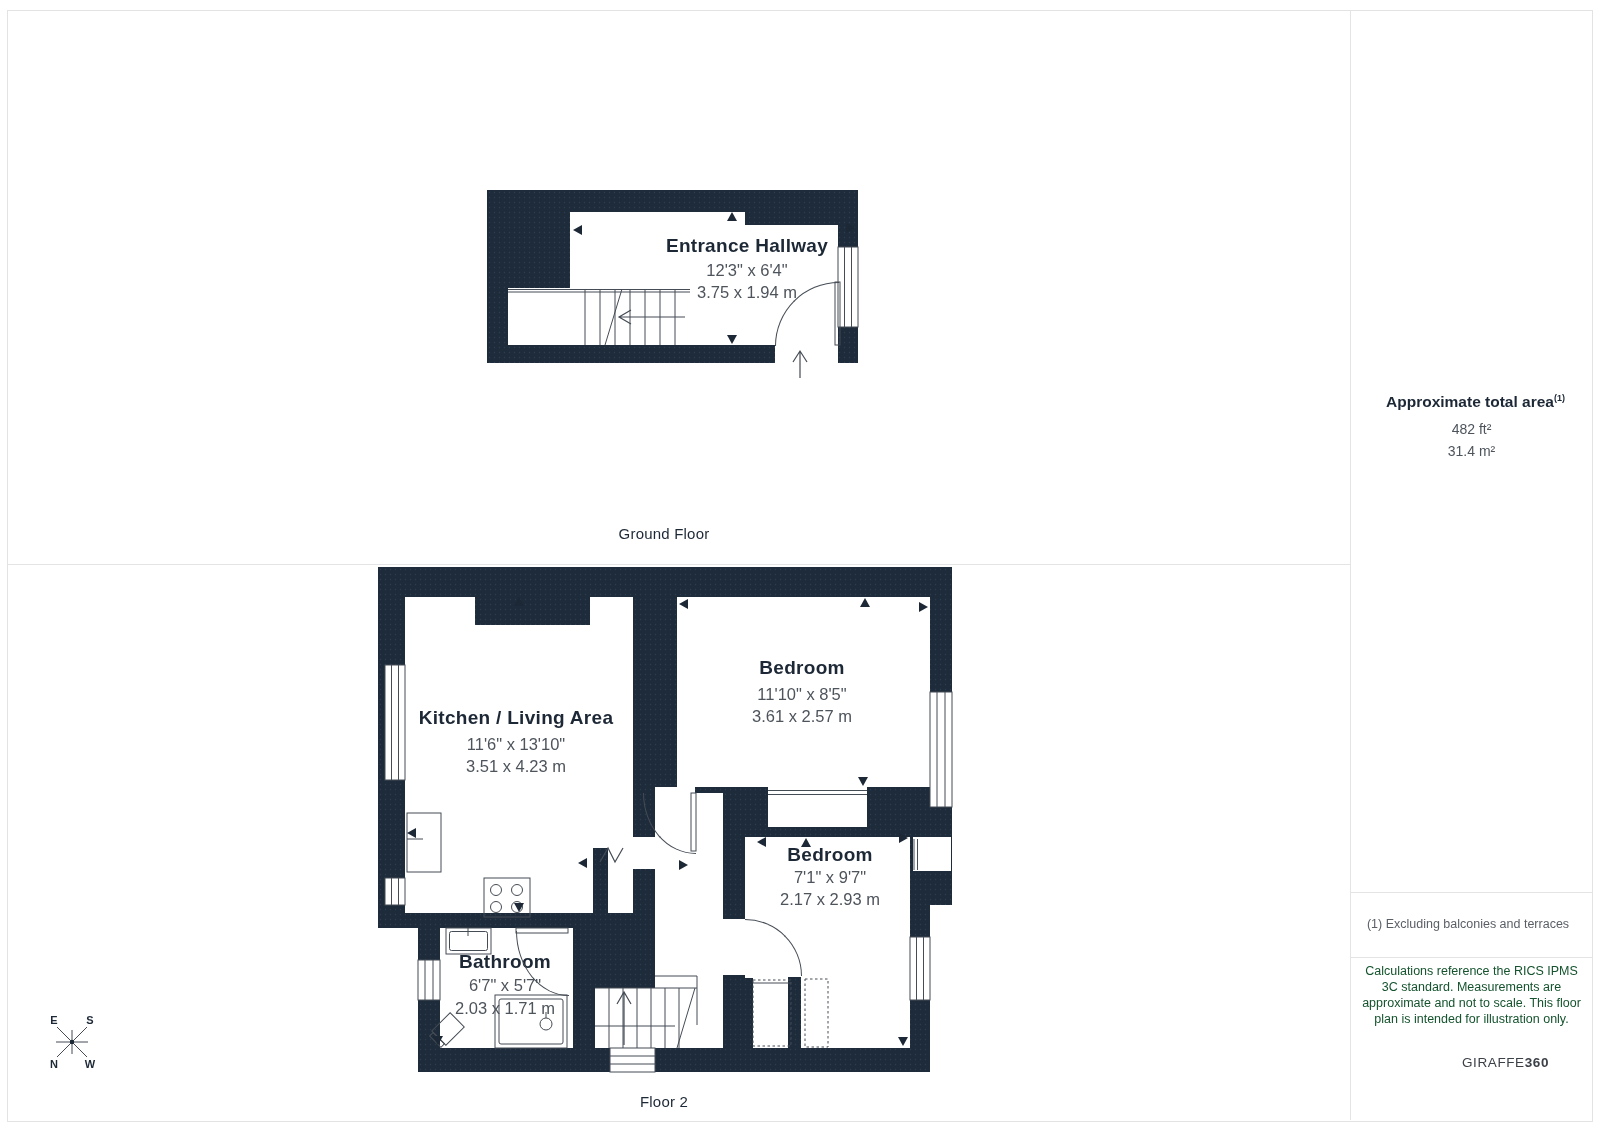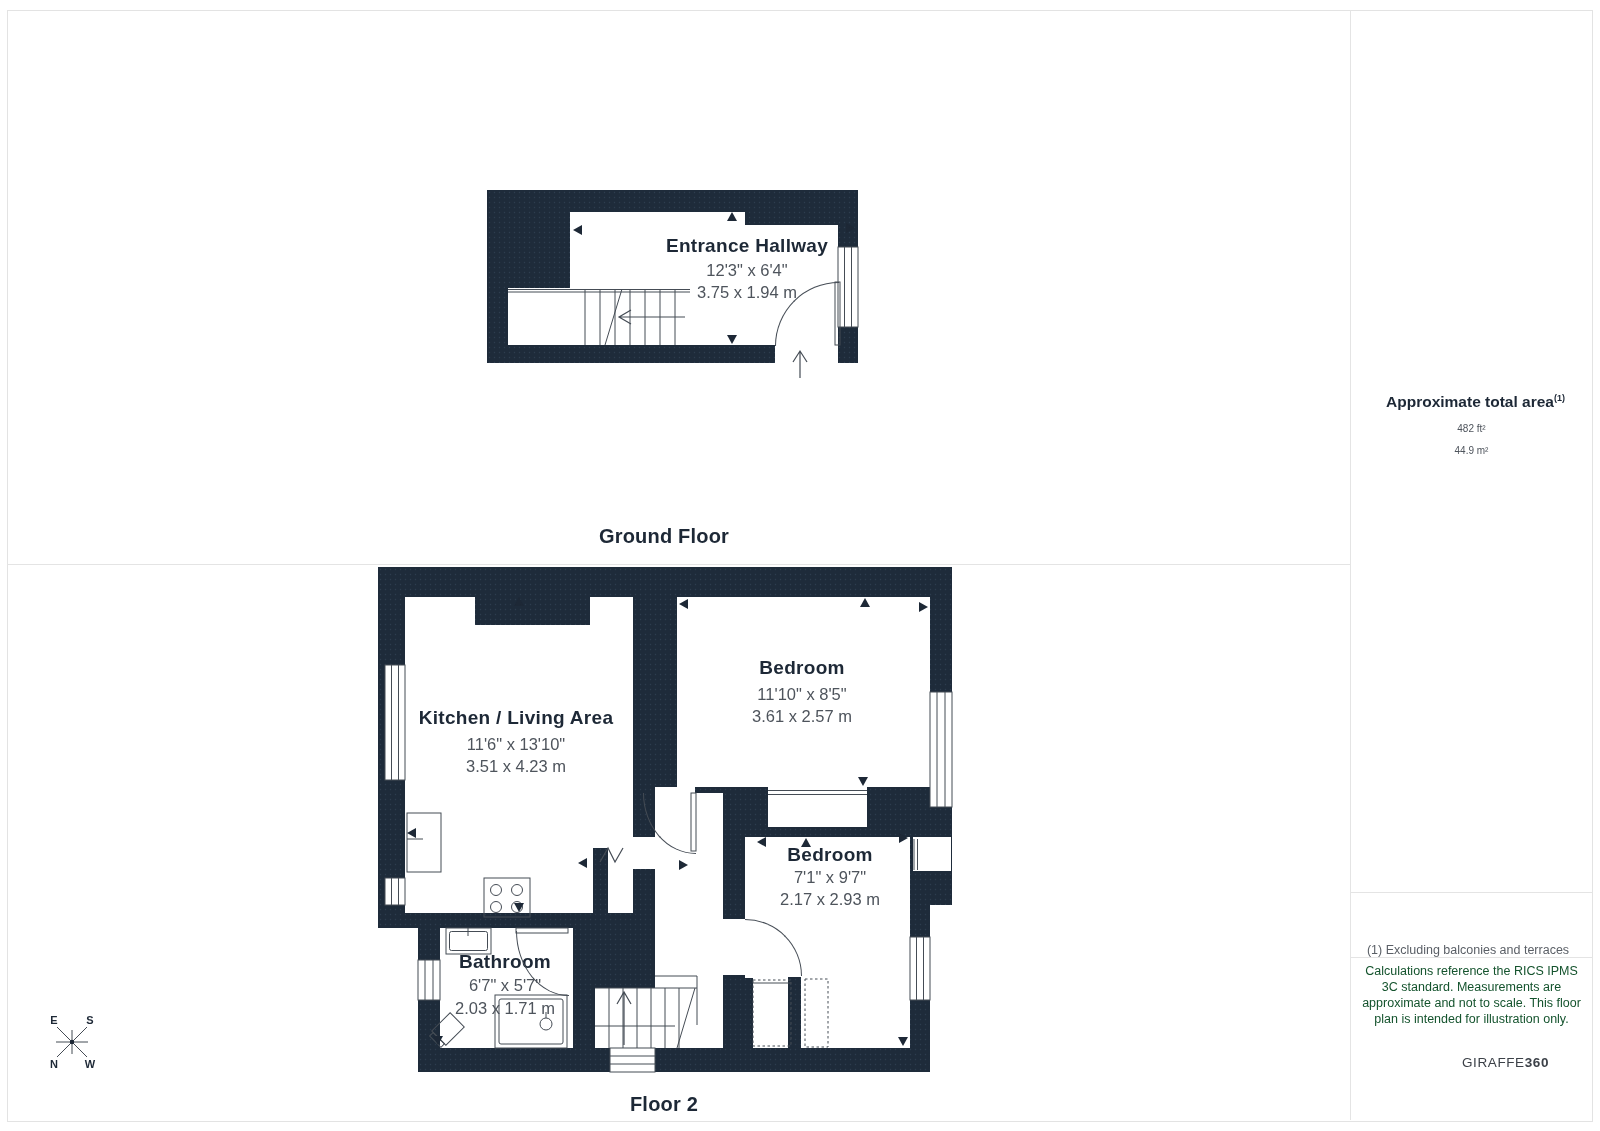--- a/index.html
+++ b/index.html
@@ -6,37 +6,37 @@
   body{
     width:1600px;height:1131px;position:relative;background:#fff;overflow:hidden;
     font-family:"Liberation Sans", sans-serif;color:#1d2836;
   }
   .abs{position:absolute;}
   .frame{position:absolute;left:7px;top:10px;width:1584px;height:1110px;border:1px solid #e3e3e3;}
   .vdiv{position:absolute;background:#e4e4e4;width:1px;}
   .hdiv{position:absolute;background:#e4e4e4;height:1px;}
   .plan{position:absolute;overflow:visible;}
   .plan svg{display:block;overflow:visible;}
-  .caption{position:absolute;text-align:center;font-size:20px;font-weight:700;color:#1d2836;letter-spacing:.2px;}
+  .caption{position:absolute;text-align:center;font-size:15px;font-weight:400;color:#1d2836;letter-spacing:.2px;}
   .arc{position:absolute;border:0 solid #454c55;}
   .arc.bl{border-left-width:1px;border-bottom-width:1px;border-bottom-left-radius:100% 100%;}
   .arc.tl{border-left-width:1px;border-top-width:1px;border-top-left-radius:100% 100%;}
   .arc.tr{border-right-width:1px;border-top-width:1px;border-top-right-radius:100% 100%;}
   .ln{stroke:#454c55;stroke-width:1;fill:none;}
   .ln2{stroke:#454c55;stroke-width:1.2;fill:none;}
   .dash{stroke:#454c55;stroke-width:1;fill:none;stroke-dasharray:2.5 2.5;}
   .arr{fill:#1d2836;stroke:none;}
   .rname{font:700 19px "Liberation Sans",sans-serif;fill:#1d2836;letter-spacing:.3px;}
   .rdim{font:400 16.5px "Liberation Sans",sans-serif;fill:#4e545c;}
   .ctxt{font:700 11px "Liberation Sans",sans-serif;fill:#1d2836;}
   
   .panel-block{position:absolute;text-align:center;}
   .area-title{font-size:15.5px;font-weight:700;color:#1d2836;margin-left:8px;}
   .area-title sup{font-size:9px;font-weight:700;}
-  .area-val{font-size:10px;color:#4e545c;line-height:22px;margin-top:7px;}
+  .area-val{font-size:14px;color:#4e545c;line-height:22px;margin-top:7px;}
   .footnote{font-size:12.5px;color:#5a5f66;}
   .disclaimer{font-size:12.5px;color:#14532d;line-height:16px;}
   .brand{font-size:13.5px;letter-spacing:.6px;color:#3c4148;}
   .brand b{font-weight:700;}
 </style>
 </head>
 <body>
 
 <div class="frame"></div>
 <div class="vdiv" style="left:1350px;top:10px;height:1110px;"></div>
@@ -258,23 +258,23 @@
     <text class="ctxt" x="50" y="60" text-anchor="middle">W</text>
   </svg>
 </div>
 
 <div class="panel-block" style="left:1350px;top:393px;width:243px;">
   <div class="area-title">
     <span>Approximate total area</span><sup>(1)</sup>
   </div>
   <div class="area-val">
     <div>482 ft²</div>
-    <div>44.9 m²</div>
+    <div>31.4 m²</div>
   </div>
 </div>
 
-<div class="panel-block footnote" style="left:1350px;top:917px;width:236px;margin-top:26px;">(1) Excluding balconies and terraces</div>
+<div class="panel-block footnote" style="left:1350px;top:917px;width:236px;">(1) Excluding balconies and terraces</div>
 
 <div class="panel-block disclaimer" style="left:1362px;top:963px;width:219px;">Calculations reference the RICS IPMS 3C standard. Measurements are approximate and not to scale. This floor plan is intended for illustration only.</div>
 
 <div class="panel-block brand" style="left:1384px;top:1055px;width:243px;">
   <span>GIRAFFE</span><b>360</b>
 </div>
 
 </body></html>

